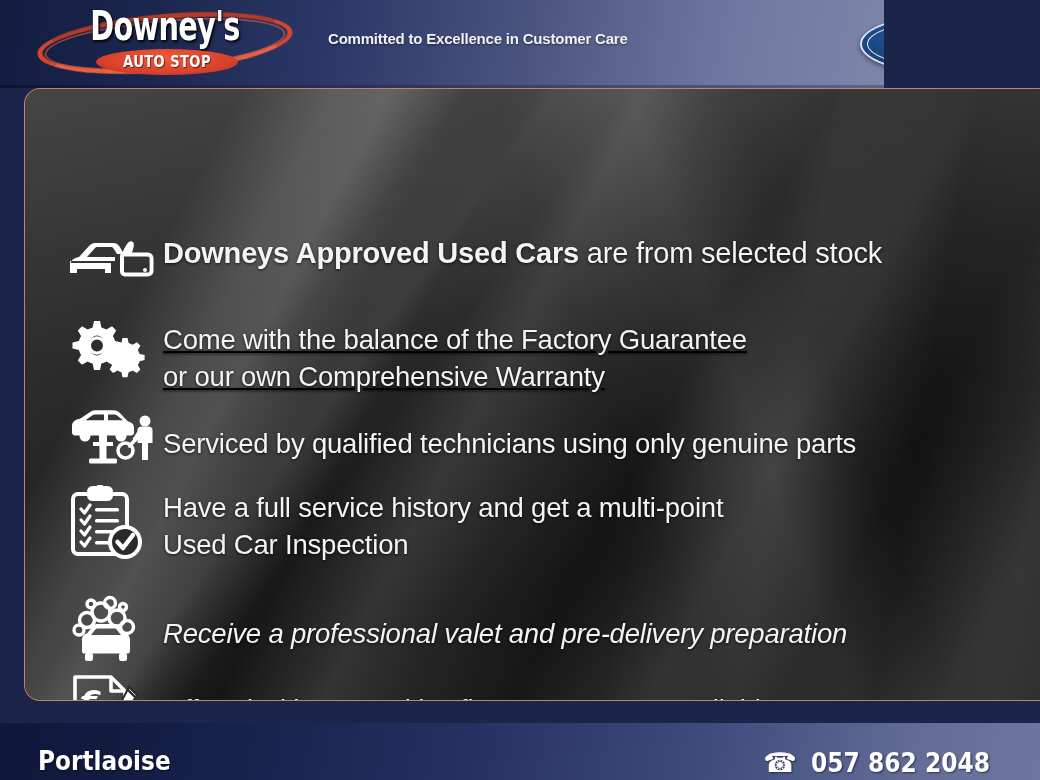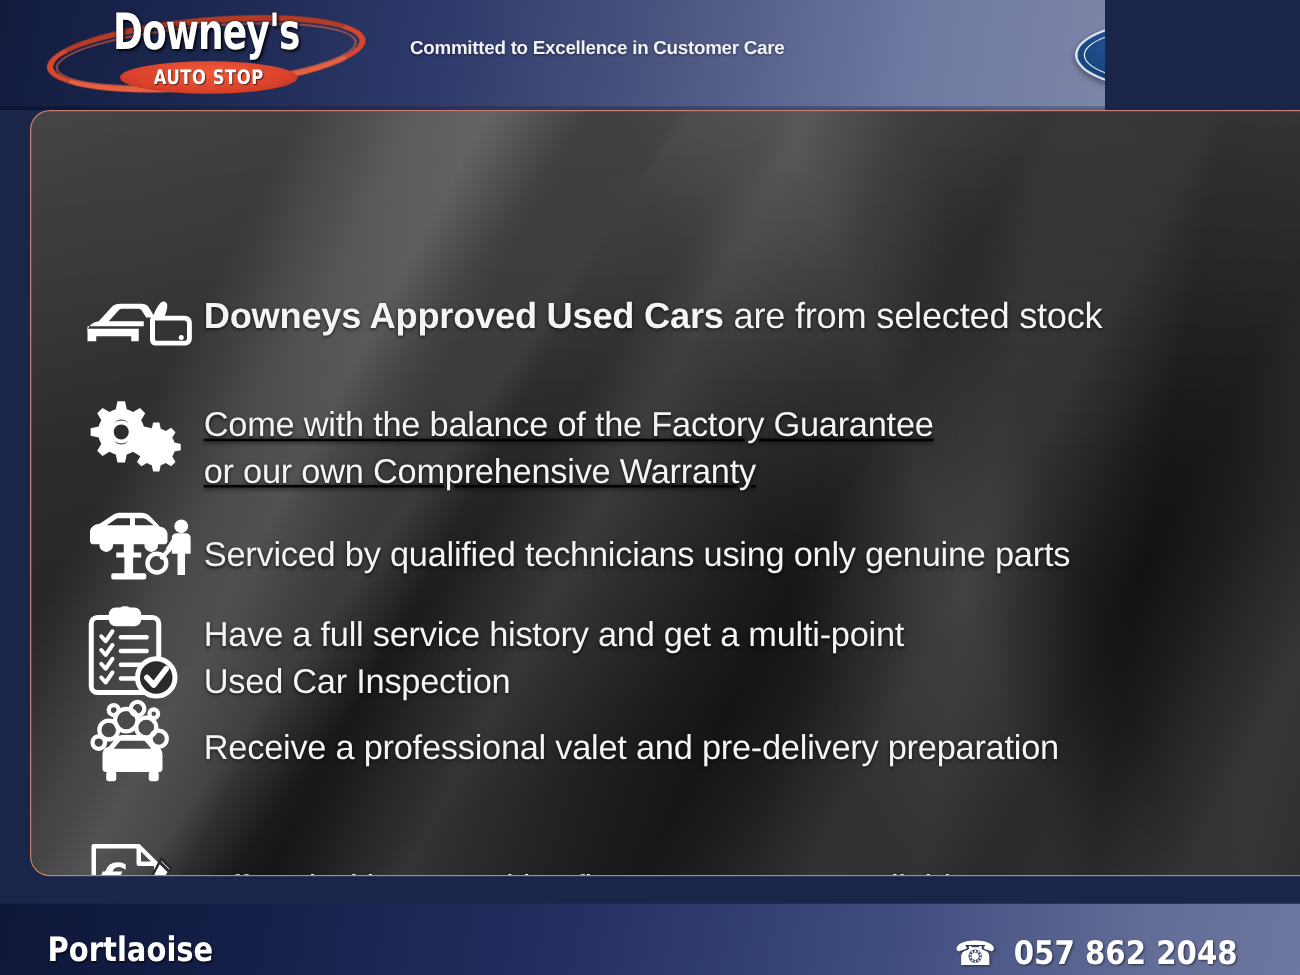--- a/index.html
+++ b/index.html
@@ -245,21 +245,21 @@
     padding-top: 2px;
   }
   .feature-text b {
     font-weight: bold;
   }
 
   .f0 { top: 140px; }
   .f1 { top: 222px; text-decoration: underline; }
   .f2 { top: 318px; align-items: center; }
   .f3 { top: 392px; }
-  .f4 { top: 468px; }
+  .f4 { top: 504px; font-style: italic; }
   .f5 { top: 580px; }
 
   .f0 .feature-icon { padding-top: 8px; }
   .f1 .feature-icon { padding-top: 8px; }
   .f2 .feature-icon { padding-top: 2px; }
   .f3 .feature-icon { padding-top: 4px; }
   .f4 .feature-icon { padding-top: 0px; }
   .f5 .feature-icon { padding-top: 4px; }
 
   .f0 .feature-text { font-size: 29px; padding-top: 6px; }

